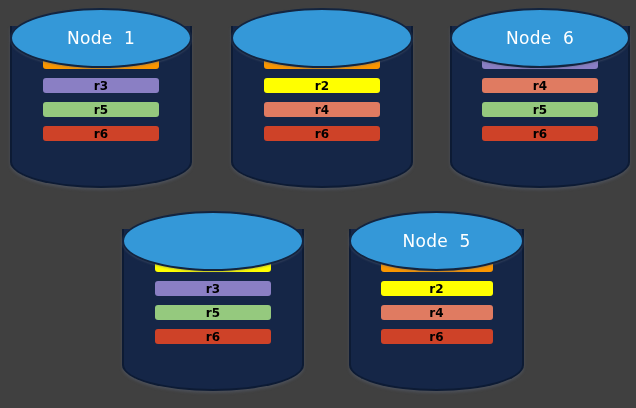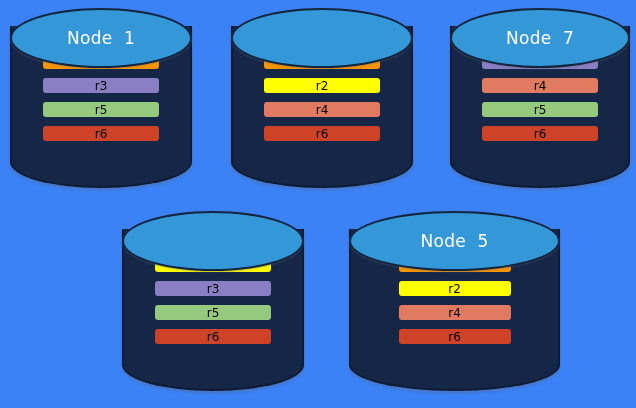--- a/index.html
+++ b/index.html
@@ -15,21 +15,21 @@
     overflow: hidden;
     font-family: "DejaVu Sans", "Liberation Sans", sans-serif;
   }
 
   #canvas {
     position: absolute;
     left: 0;
     top: 0;
     width: 636px;
     height: 408px;
-    background: #3b82f6;
+    background: #404040;
   }
 
   
   .node {
     position: absolute;
   }
 
   
   .node-body {
     position: absolute;
@@ -92,21 +92,21 @@
   }
 
   .replica-bar {
     height: 15px;
     border-radius: 3px;
     display: flex;
     align-items: center;
     justify-content: center;
     color: #000000;
     font-size: 12px;
-    font-weight: normal;
+    font-weight: bold;
     line-height: 1;
     box-sizing: border-box;
   }
 </style>
 </head>
 <body>
 
 <div id="canvas">
     <div class="node" style="left: 10px; top: 8px; width: 182px; height: 180px;">
       <div class="node-body" style="height: 162px; background: rgb(21, 38, 71);"></div>
@@ -125,39 +125,39 @@
       <div class="replica-stack">
         <div class="replica-bar" style="background: rgb(250, 150, 0); width: 116px; color: rgb(0, 0, 0);">r1</div>
         <div class="replica-bar" style="background: rgb(255, 255, 0); width: 116px; color: rgb(0, 0, 0);">r2</div>
         <div class="replica-bar" style="background: rgb(224, 123, 97); width: 116px; color: rgb(0, 0, 0);">r4</div>
         <div class="replica-bar" style="background: rgb(206, 66, 40); width: 116px; color: rgb(0, 0, 0);">r6</div>
       </div>
     </div>
     <div class="node" style="left: 450px; top: 8px; width: 180px; height: 180px;">
       <div class="node-body" style="height: 162px; background: rgb(21, 38, 71);"></div>
       <div class="node-top" style="background: rgb(52, 152, 216);"></div>
-      <div class="node-label" style="color: rgb(255, 255, 255);">Node  7</div>
+      <div class="node-label" style="color: rgb(255, 255, 255);">Node  6</div>
       <div class="replica-stack">
         <div class="replica-bar" style="background: rgb(138, 127, 196); width: 116px; color: rgb(0, 0, 0);">r3</div>
         <div class="replica-bar" style="background: rgb(224, 123, 97); width: 116px; color: rgb(0, 0, 0);">r4</div>
         <div class="replica-bar" style="background: rgb(149, 201, 126); width: 116px; color: rgb(0, 0, 0);">r5</div>
         <div class="replica-bar" style="background: rgb(206, 66, 40); width: 116px; color: rgb(0, 0, 0);">r6</div>
       </div>
     </div>
     <div class="node" style="left: 122px; top: 211px; width: 182px; height: 180px;">
       <div class="node-body" style="height: 162px; background: rgb(21, 38, 71);"></div>
       <div class="node-top" style="background: rgb(52, 152, 216);"></div>
       <div class="replica-stack">
         <div class="replica-bar" style="background: rgb(255, 255, 0); width: 116px; color: rgb(0, 0, 0);">r2</div>
         <div class="replica-bar" style="background: rgb(138, 127, 196); width: 116px; color: rgb(0, 0, 0);">r3</div>
         <div class="replica-bar" style="background: rgb(149, 201, 126); width: 116px; color: rgb(0, 0, 0);">r5</div>
         <div class="replica-bar" style="background: rgb(206, 66, 40); width: 116px; color: rgb(0, 0, 0);">r6</div>
       </div>
     </div>
-    <div class="node" style="left: 349px; top: 211px; width: 175px; height: 180px; padding-left: 36px;">
+    <div class="node" style="left: 349px; top: 211px; width: 175px; height: 180px;">
       <div class="node-body" style="height: 162px; background: rgb(21, 38, 71);"></div>
       <div class="node-top" style="background: rgb(52, 152, 216);"></div>
       <div class="node-label" style="color: rgb(255, 255, 255);">Node  5</div>
       <div class="replica-stack">
         <div class="replica-bar" style="background: rgb(250, 150, 0); width: 112px; color: rgb(0, 0, 0);">r1</div>
         <div class="replica-bar" style="background: rgb(255, 255, 0); width: 112px; color: rgb(0, 0, 0);">r2</div>
         <div class="replica-bar" style="background: rgb(224, 123, 97); width: 112px; color: rgb(0, 0, 0);">r4</div>
         <div class="replica-bar" style="background: rgb(206, 66, 40); width: 112px; color: rgb(0, 0, 0);">r6</div>
       </div>
     </div>

